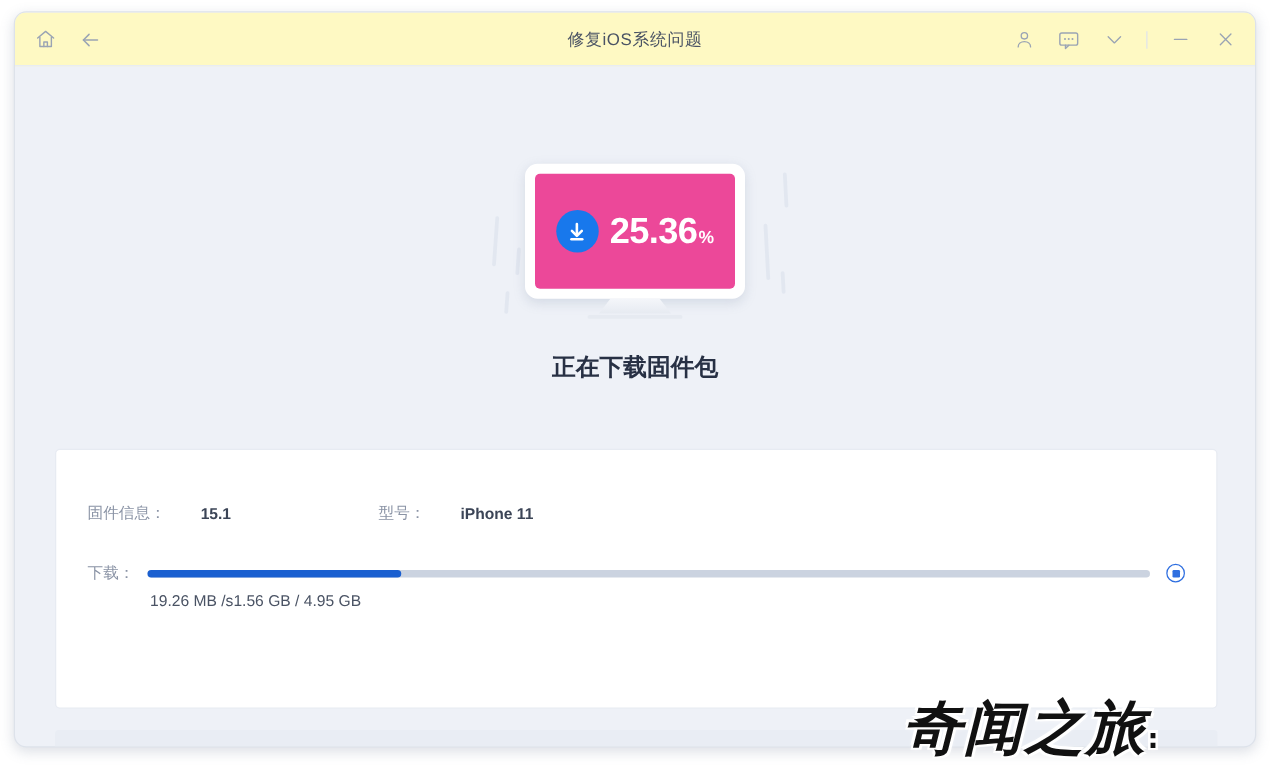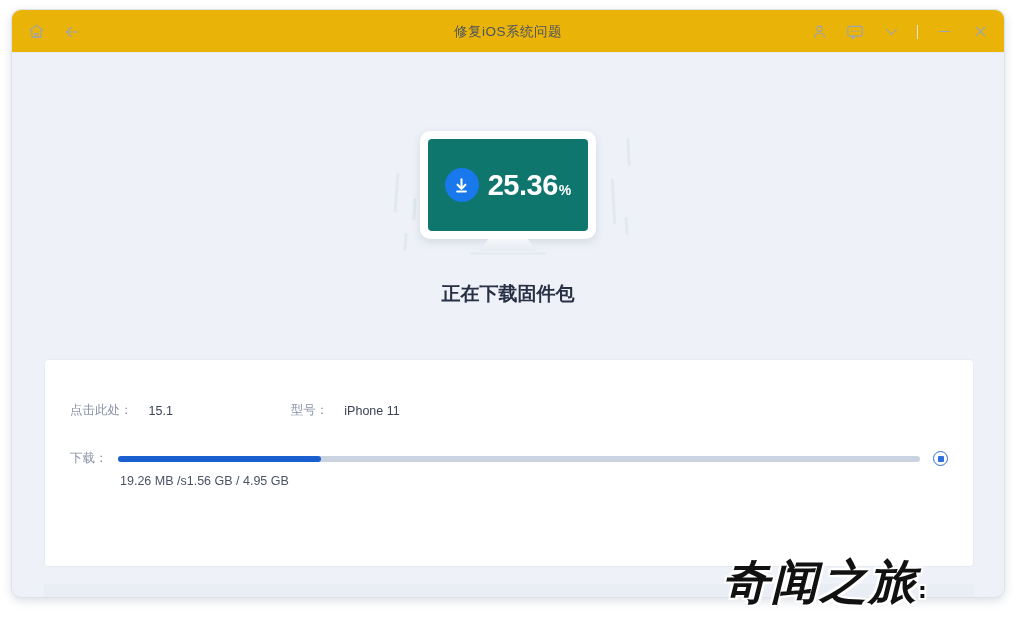--- a/index.html
+++ b/index.html
@@ -17,21 +17,21 @@
     border-radius: 10px;
     border: 1px solid #dde2ea;
     box-shadow: 0 3px 10px rgba(100,115,140,0.22);
     overflow: hidden;
   }
 
   
   .titlebar {
     position: relative;
     height: 43px;
-    background: #eab308;
+    background: #fef9c3;
     border-bottom: 1px solid #e8ecf2;
   }
   .tb-left { position: absolute; left: 14px; top: 0; height: 43px; display: flex; align-items: center; gap: 16px; }
   .tb-right { position: absolute; right: 14px; top: 0; height: 43px; display: flex; align-items: center; gap: 16px; }
   .tb-icon {
     width: 20px; height: 20px;
     display: flex; align-items: center; justify-content: center;
     color: #9aa4b4;
     cursor: default;
   }
@@ -55,21 +55,21 @@
   }
   .monitor {
     width: 176px; height: 108px;
     background: #ffffff;
     border-radius: 10px;
     padding: 8px;
     box-shadow: 0 3px 9px rgba(120,136,165,0.22);
   }
   .screen {
     width: 100%; height: 100%;
-    background: #0f766e;
+    background: #ec4899;
     border-radius: 4px;
     display: flex; align-items: center; justify-content: center;
     gap: 9px;
   }
   .dl-circle {
     width: 34px; height: 34px; border-radius: 50%;
     background: #1878ec;
     display: flex; align-items: center; justify-content: center;
     flex: 0 0 auto;
   }
@@ -117,21 +117,21 @@
     border-bottom: 1px solid #eef1f6;
     font-size: 13.5px; font-weight: bold; color: #273044;
   }
   .card-body { position: relative; height: 163px; }
 
   .info-row {
     position: absolute; left: 25px; top: 42px;
     display: flex; align-items: center;
   }
   .info-label { font-size: 12.5px; color: #8a93a5; }
-  .info-value { font-size: 12.5px; color: #3b4456; margin-left: 16px; }
+  .info-value { font-size: 12.5px; color: #3b4456; margin-left: 28px; font-weight: bold; }
   .info-gap { width: 118px; }
 
   .prog-row {
     position: absolute; left: 25px; right: 25px; top: 90px;
     display: flex; align-items: center;
   }
   .prog-label { font-size: 12.5px; color: #8a93a5; flex: 0 0 auto; margin-right: 10px; }
   .track {
     position: relative;
     flex: 1 1 auto;
@@ -279,21 +279,21 @@
         <div class="stand-base"></div>
       </div>
 
       <div class="hero-title">正在下载固件包</div>
     </div>
 
     <div class="card">
       <div class="card-body">
 
         <div class="info-row">
-          <span class="info-label">点击此处：</span>
+          <span class="info-label">固件信息：</span>
           <span class="info-value">15.1</span>
           <span class="info-gap"></span>
           <span class="info-label">型号：</span>
           <span class="info-value">iPhone 11</span>
         </div>
 
         <div class="prog-row">
           <span class="prog-label">下载：</span>
           <span class="track">
             <span class="fill" style="width: 25.36%;"></span>

